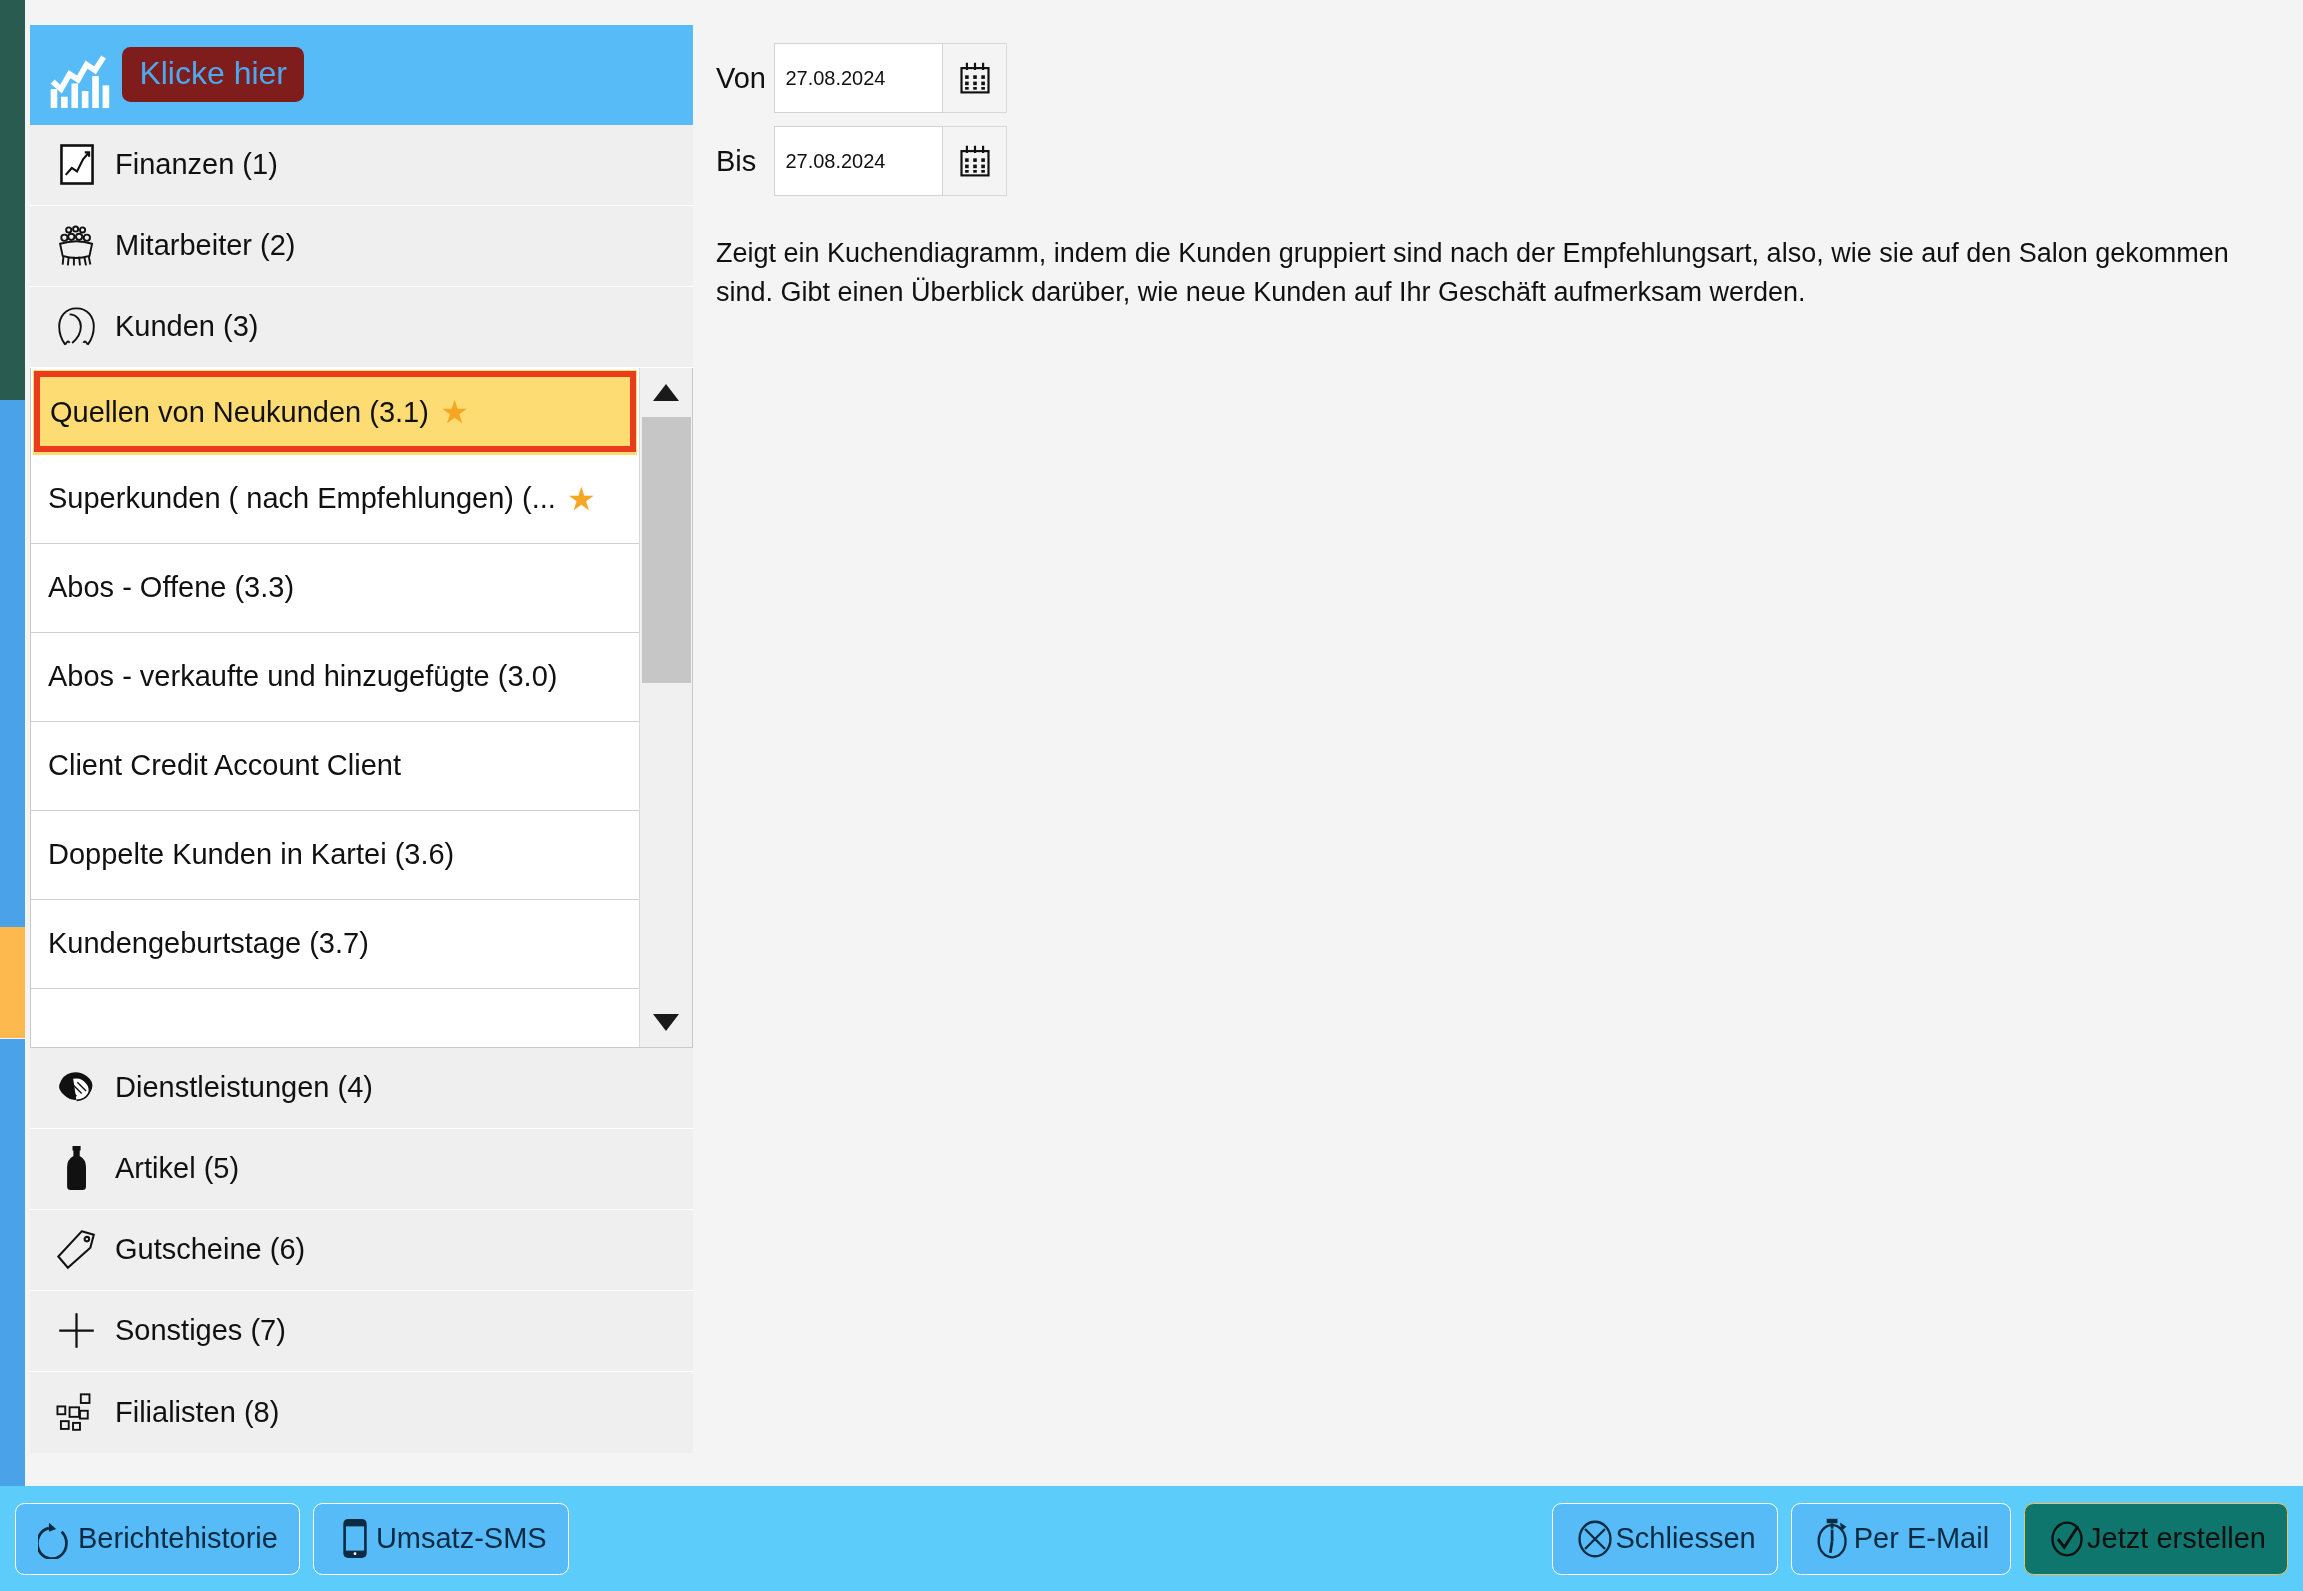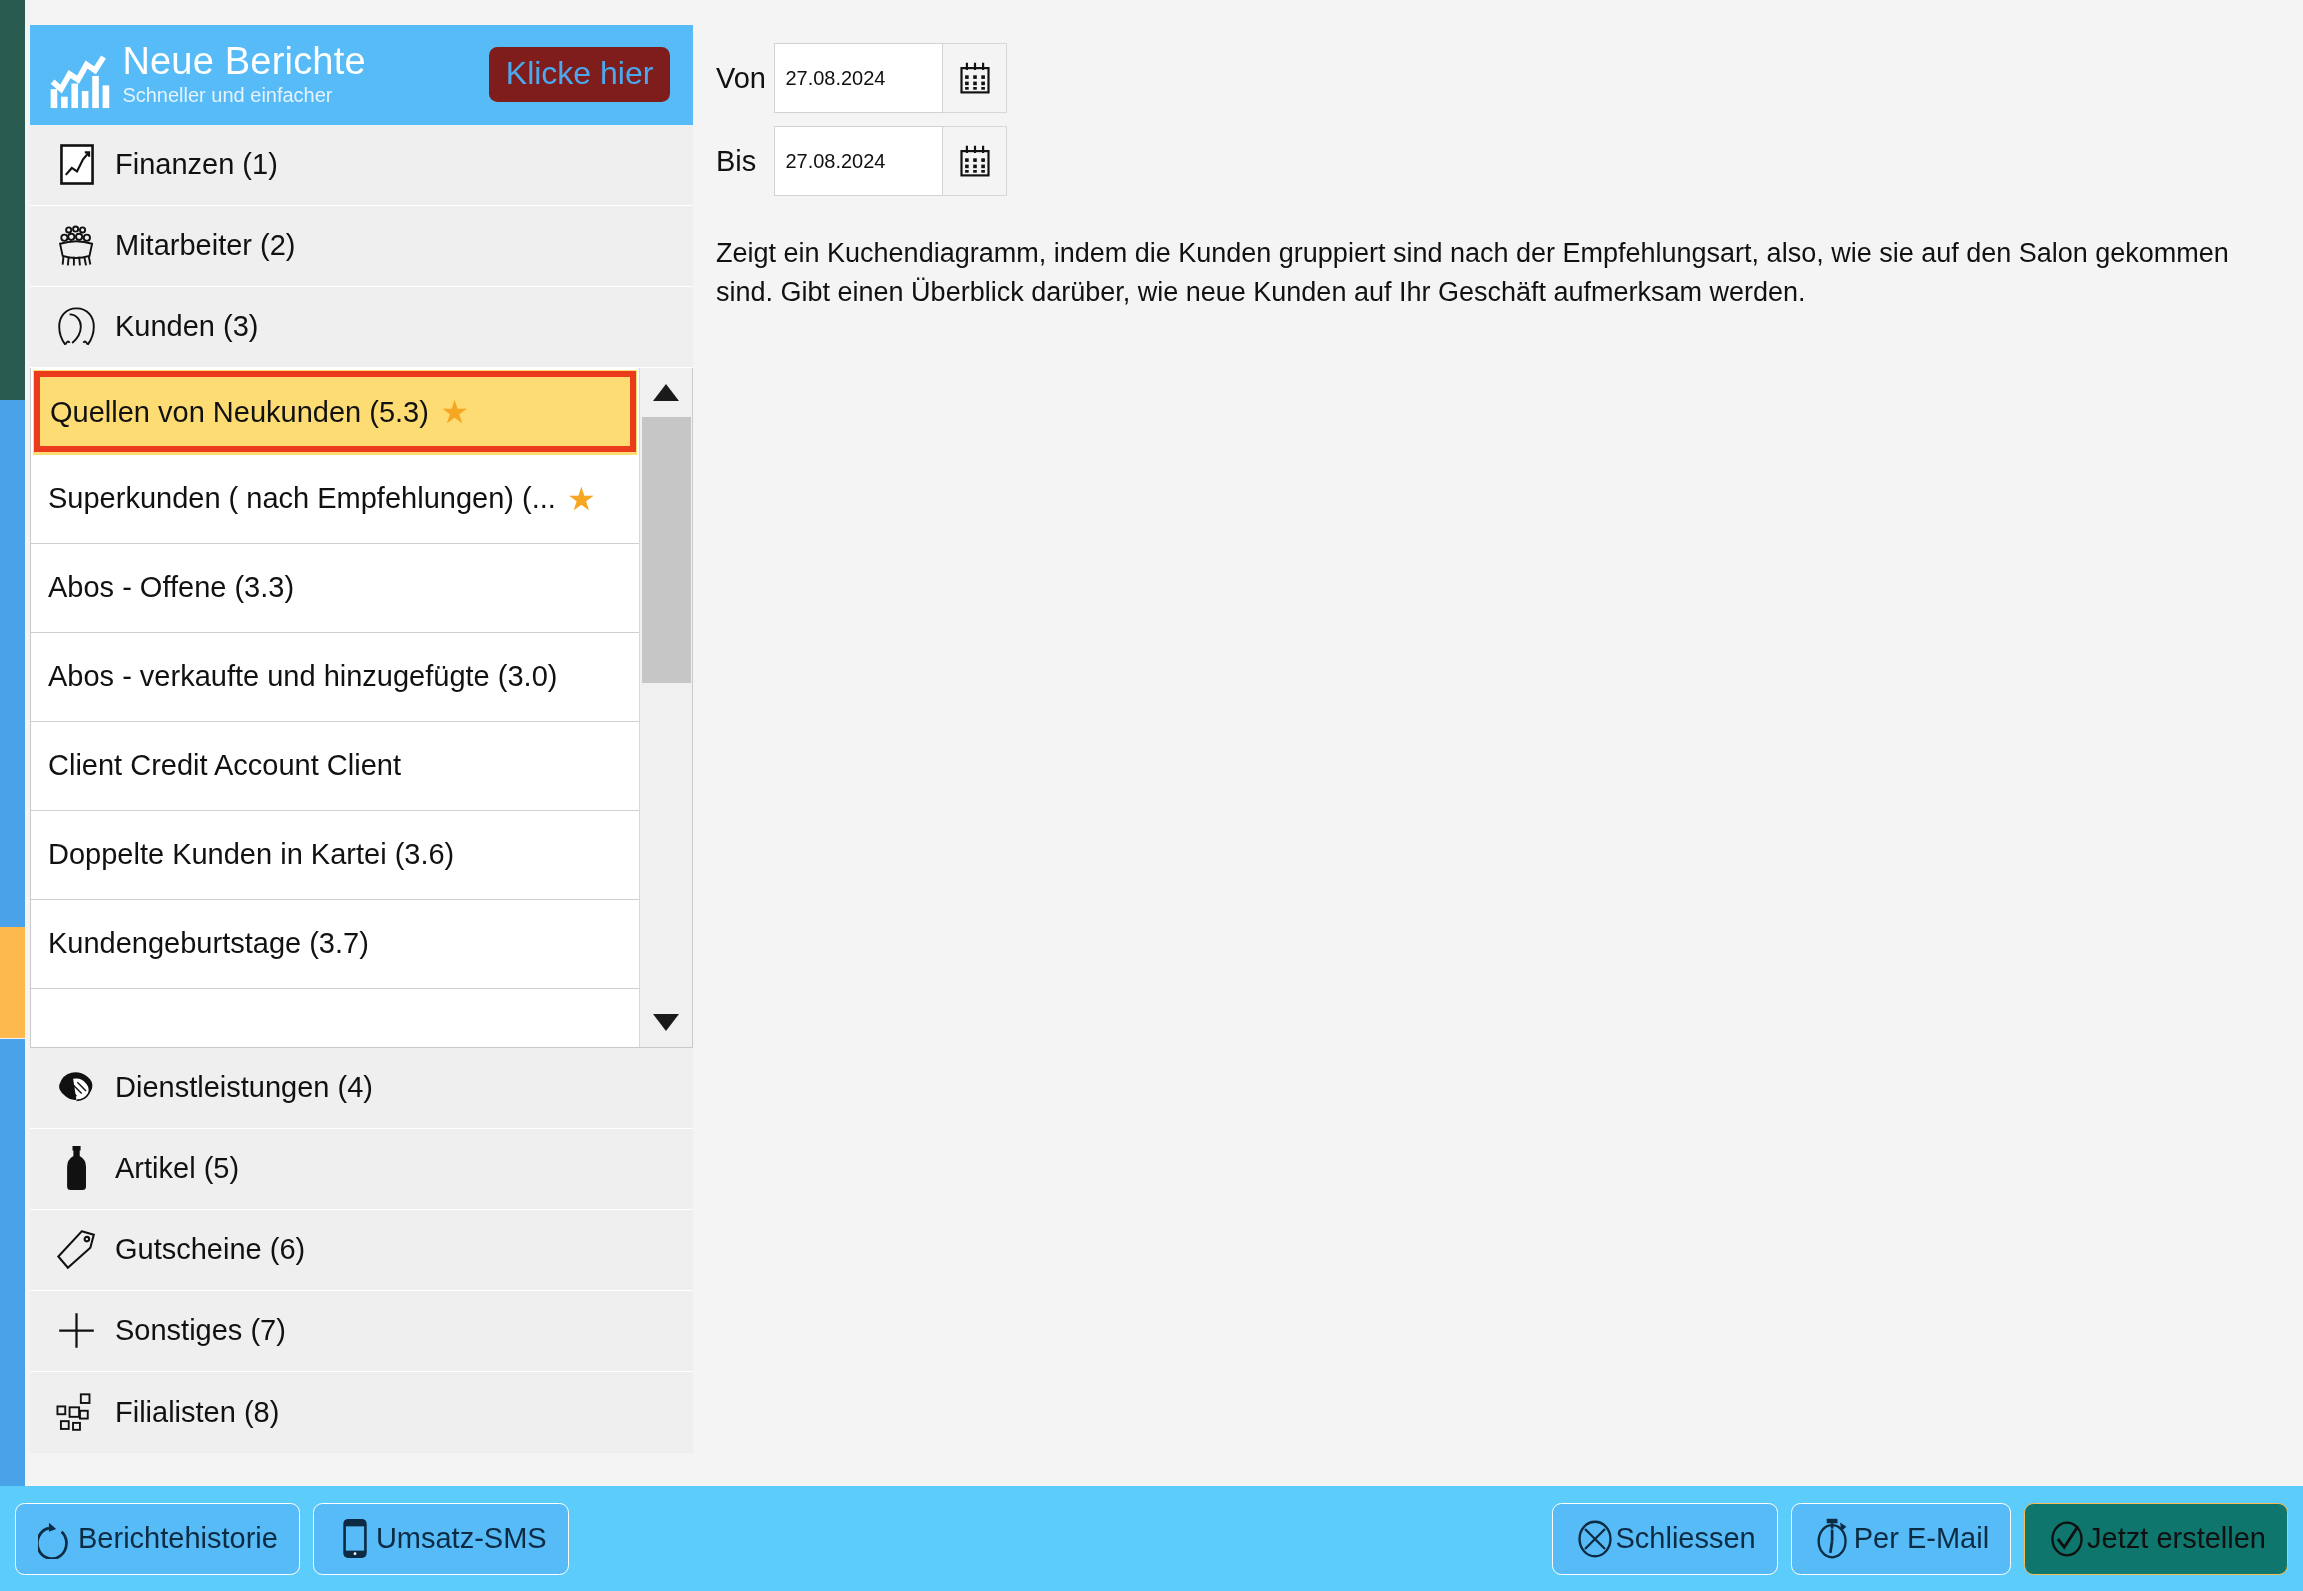--- a/index.html
+++ b/index.html
@@ -123,24 +123,20 @@
           <g fill="#fff">
             <rect x="6" y="52" width="7" height="20"></rect>
             <rect x="17" y="60" width="7" height="12"></rect>
             <rect x="28" y="46" width="7" height="26"></rect>
             <rect x="39" y="54" width="7" height="18"></rect>
             <rect x="50" y="38" width="7" height="34"></rect>
             <rect x="61" y="48" width="7" height="24"></rect>
           </g>
         </svg>
       </span>
-      <span class="promo-text">
-        <div class="promo-title">Neue Berichte</div>
-        <div class="promo-sub">Schneller und einfacher</div>
-      </span>
       <span class="promo-cta">Klicke hier</span>
     </div>
 
     <div class="cat-row">
       <span class="cat-icon">
         <svg viewBox="0 0 44 52" width="38" height="45">
           <rect x="4" y="4" width="36" height="44" fill="#fff" stroke="#111" stroke-width="3"></rect>
           <polyline points="9,38 16,30 22,34 29,20 35,13" fill="none" stroke="#111" stroke-width="2.5"></polyline>
           <polyline points="31,12 36,12 36,17" fill="none" stroke="#111" stroke-width="2.5"></polyline>
         </svg>
@@ -176,21 +172,21 @@
             <path d="M13 47 q3 -6 5 -2 M39 47 q-3 -6 -5 -2"></path>
           </g>
         </svg>
       </span>
       <span class="cat-label">Kunden (3)</span>
     </div>
 
     <div class="sublist-wrap" id="sublistWrap" style="height: 680px;">
       <div class="sublist" id="sublist">
           <div class="sub-row sel">
-            <span class="sub-label">Quellen von Neukunden (5.3)</span>
+            <span class="sub-label">Quellen von Neukunden (3.1)</span>
             <span class="star" style="color: rgb(245, 166, 35);">★</span>
           </div>
           <div class="sub-row">
             <span class="sub-label">Superkunden ( nach Empfehlungen) (...</span>
             <span class="star" style="color: rgb(245, 166, 35);">★</span>
           </div>
           <div class="sub-row">
             <span class="sub-label">Abos - Offene (3.3)</span>
           </div>
           <div class="sub-row">

